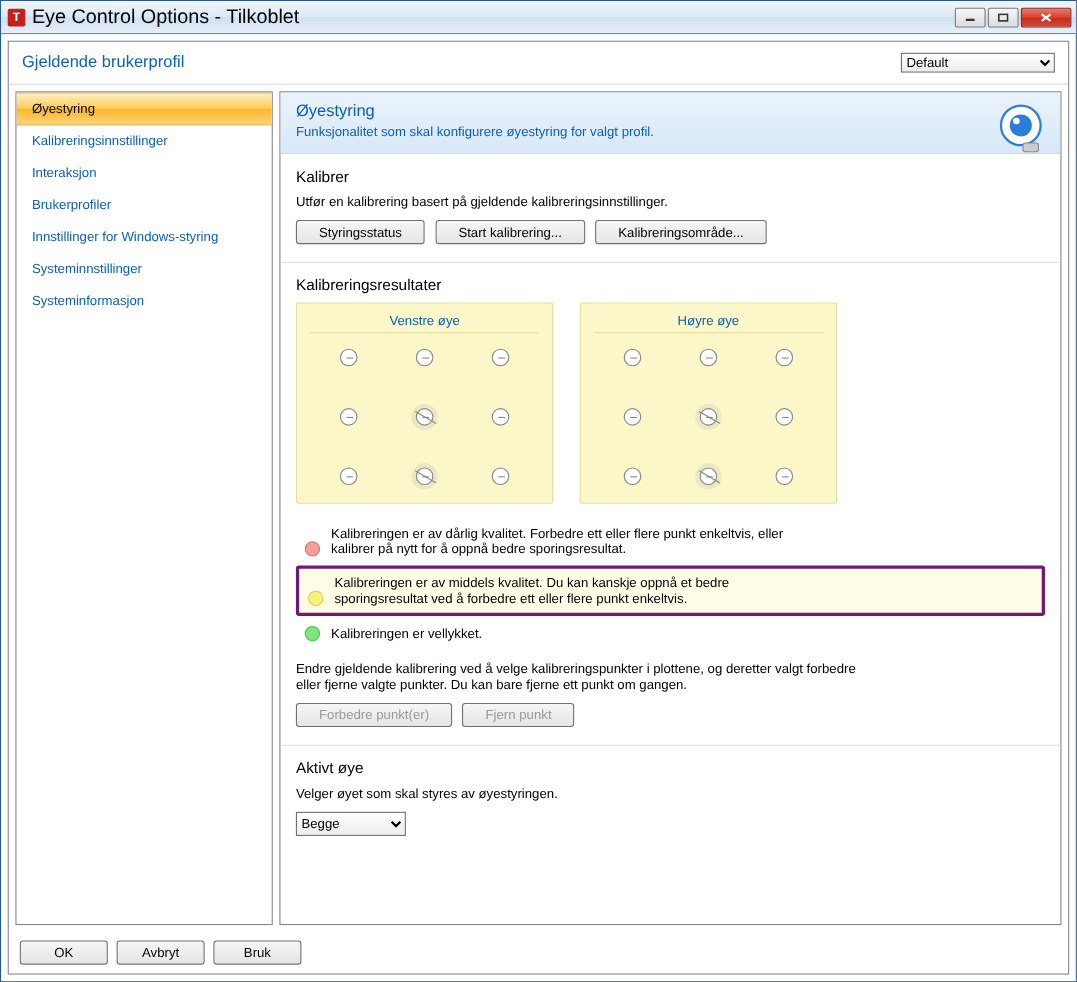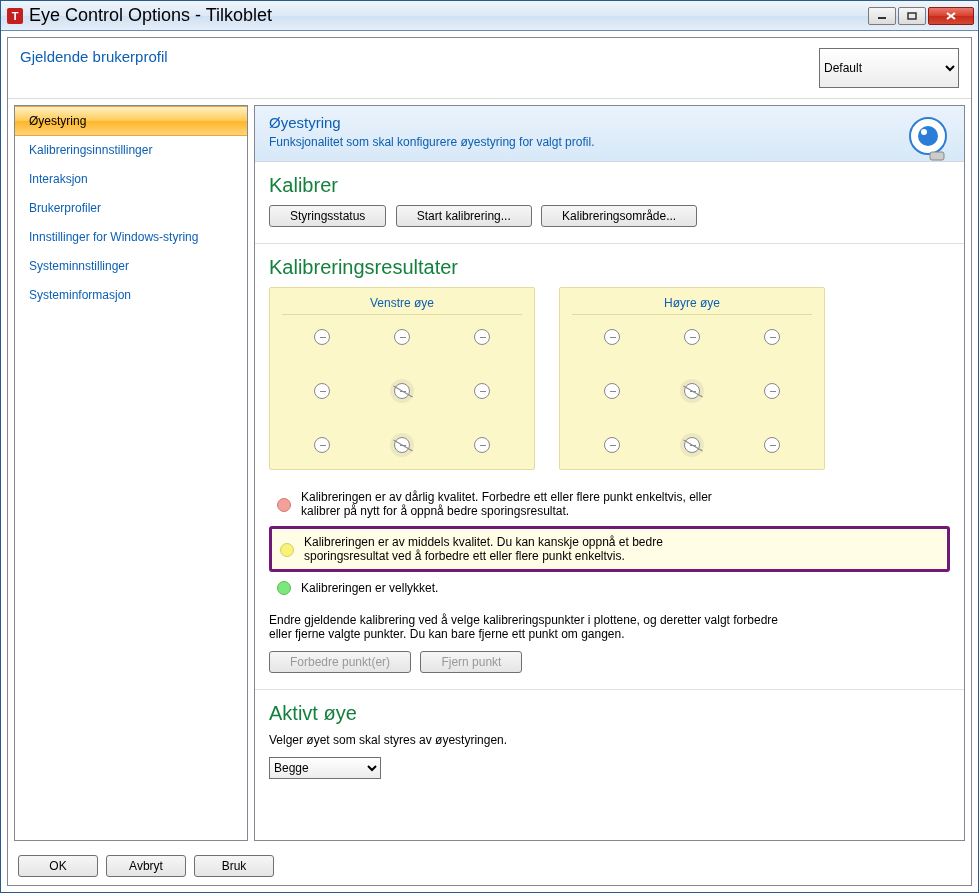--- a/index.html
+++ b/index.html
@@ -72,21 +72,21 @@
   align-items: flex-start;
   border-bottom: 1px solid #dcdcdc;
 }
 .profile-row .label {
   font-size: 15px;
   color: #0d5fb3;
   flex: 1;
 }
 .profile-row select {
   width: 140px;
-  height: 40px;
+  height: 18px;
   font-size: 12px;
   border: 1px solid #707070;
   background: linear-gradient(to bottom, #fff, #ececec);
 }
 
 
 .main-area {
   flex: 1;
   display: flex;
   overflow: hidden;
@@ -146,22 +146,22 @@
   right: 8px; top: 6px;
 }
 
 
 .section {
   padding: 12px 14px 16px 14px;
   border-bottom: 1px solid #e0e0e0;
 }
 .section:last-child { border-bottom: none; }
 .section h2 {
-  font-size: 20px;
-  color: #15803d;
+  font-size: 14px;
+  color: #000000;
   font-weight: normal;
   margin-bottom: 8px;
 }
 .section .subtext {
   font-size: 12px;
   color: #000;
   margin-bottom: 10px;
 }
 .btn {
   font-size: 12px;
@@ -174,21 +174,21 @@
   margin-right: 6px;
 }
 .btn:disabled {
   color: #999;
   cursor: default;
 }
 
 
 .calib-grids { display: flex; gap: 24px; margin-bottom: 14px; }
 .calib-panel {
-  width: 266px;
+  width: 234px;
   background: #fcf7c9;
   border: 1px solid #e3dd9d;
   border-radius: 2px;
   padding: 6px 12px 16px 12px;
 }
 .calib-panel .eye-label {
   text-align: center;
   color: #0d5fb3;
   font-size: 12px;
   padding: 2px 0 4px 0;
@@ -225,21 +225,21 @@
   width: 22px; height:1px;
   background:#888;
   top:7px; left:-3px;
   transform: rotate(30deg);
 }
 
 
 .legend { margin-bottom: 12px; }
 .legend-item {
   display: flex;
-  align-items: center;
+  align-items: flex-end;
   gap: 10px;
   padding: 6px 8px;
   margin-bottom: 2px;
   border-radius: 3px;
 }
 .legend-item.highlighted {
   background: #fffde6;
   border: 3px solid #701a75;
 }
 .legend-dot {
@@ -249,21 +249,21 @@
   flex-shrink: 0;
 }
 .legend-dot.red { background: #f2a099; border: 1px solid #d47a70; }
 .legend-dot.yellow { background: #f9f27a; border: 1px solid #d6cf5a; }
 .legend-dot.green { background: #7de67d; border: 1px solid #4fbf4f; }
 .legend-item .txt { font-size: 12px; color: #000; max-width: 430px; }
 
 .footer-note { font-size: 12px; color: #000; margin-bottom: 10px; max-width: 520px; }
 
 select.active-eye {
-  width: 112px;
+  width: 100px;
   height: 22px;
   font-size: 12px;
   border: 1px solid #707070;
   background: linear-gradient(to bottom, #fff, #ececec);
 }
 
 
 .dialog-footer {
   padding: 8px 10px;
   display: flex;
@@ -330,20 +330,21 @@
           <svg class="eye-icon" viewBox="0 0 56 56">
             <circle cx="28" cy="24" r="18" fill="#fff" stroke="#2b7ed8" stroke-width="2"></circle>
             <circle cx="28" cy="24" r="10" fill="#2b7ed8"></circle>
             <circle cx="24" cy="20" r="3" fill="#fff"></circle>
             <rect x="30" y="40" width="14" height="8" rx="2" fill="#ccc" stroke="#888"></rect>
           </svg>
         </div>
 
         <div class="section">
           <h2>Kalibrer</h2>
+          <div class="subtext">Utfør en kalibrering basert på gjeldende kalibreringsinnstillinger.</div>
           <button class="btn">Styringsstatus</button>
           <button class="btn">Start kalibrering...</button>
           <button class="btn">Kalibreringsområde...</button>
         </div>
 
         <div class="section">
           <h2>Kalibreringsresultater</h2>
 
           <div class="calib-grids">
             <div class="calib-panel">

